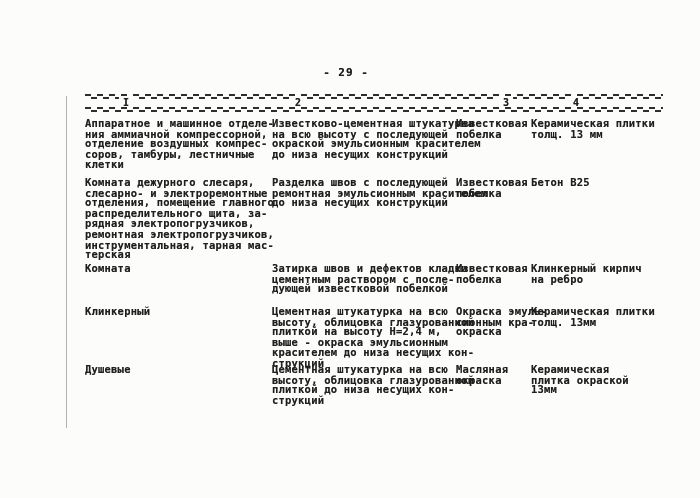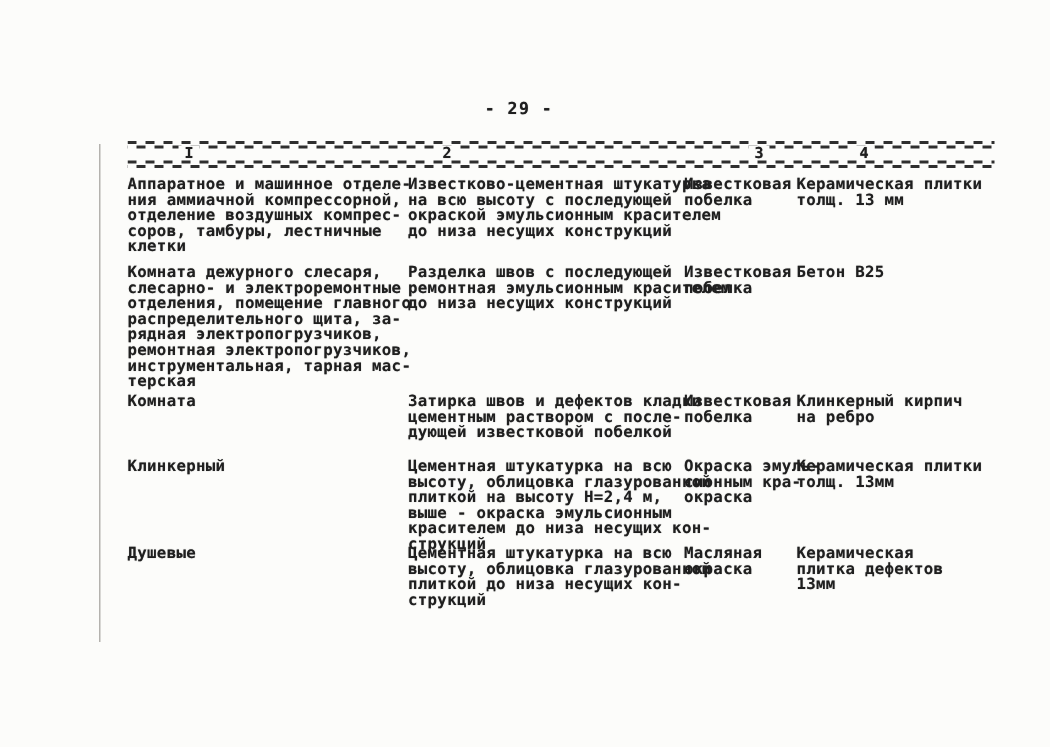--- a/index.html
+++ b/index.html
@@ -128,16 +128,16 @@
 
   <div class="row r5">
     <div class="cell c1">Душевые</div>
     <div class="cell c2">Цементная штукатурка на всю
 высоту, облицовка глазурованной
 плиткой до низа несущих кон-
 струкций</div>
     <div class="cell c3">Масляная
 окраска</div>
     <div class="cell c4">Керамическая
-плитка дефектов
+плитка окраской
 13мм</div>
   </div>
 </div>
 
 </body></html>

